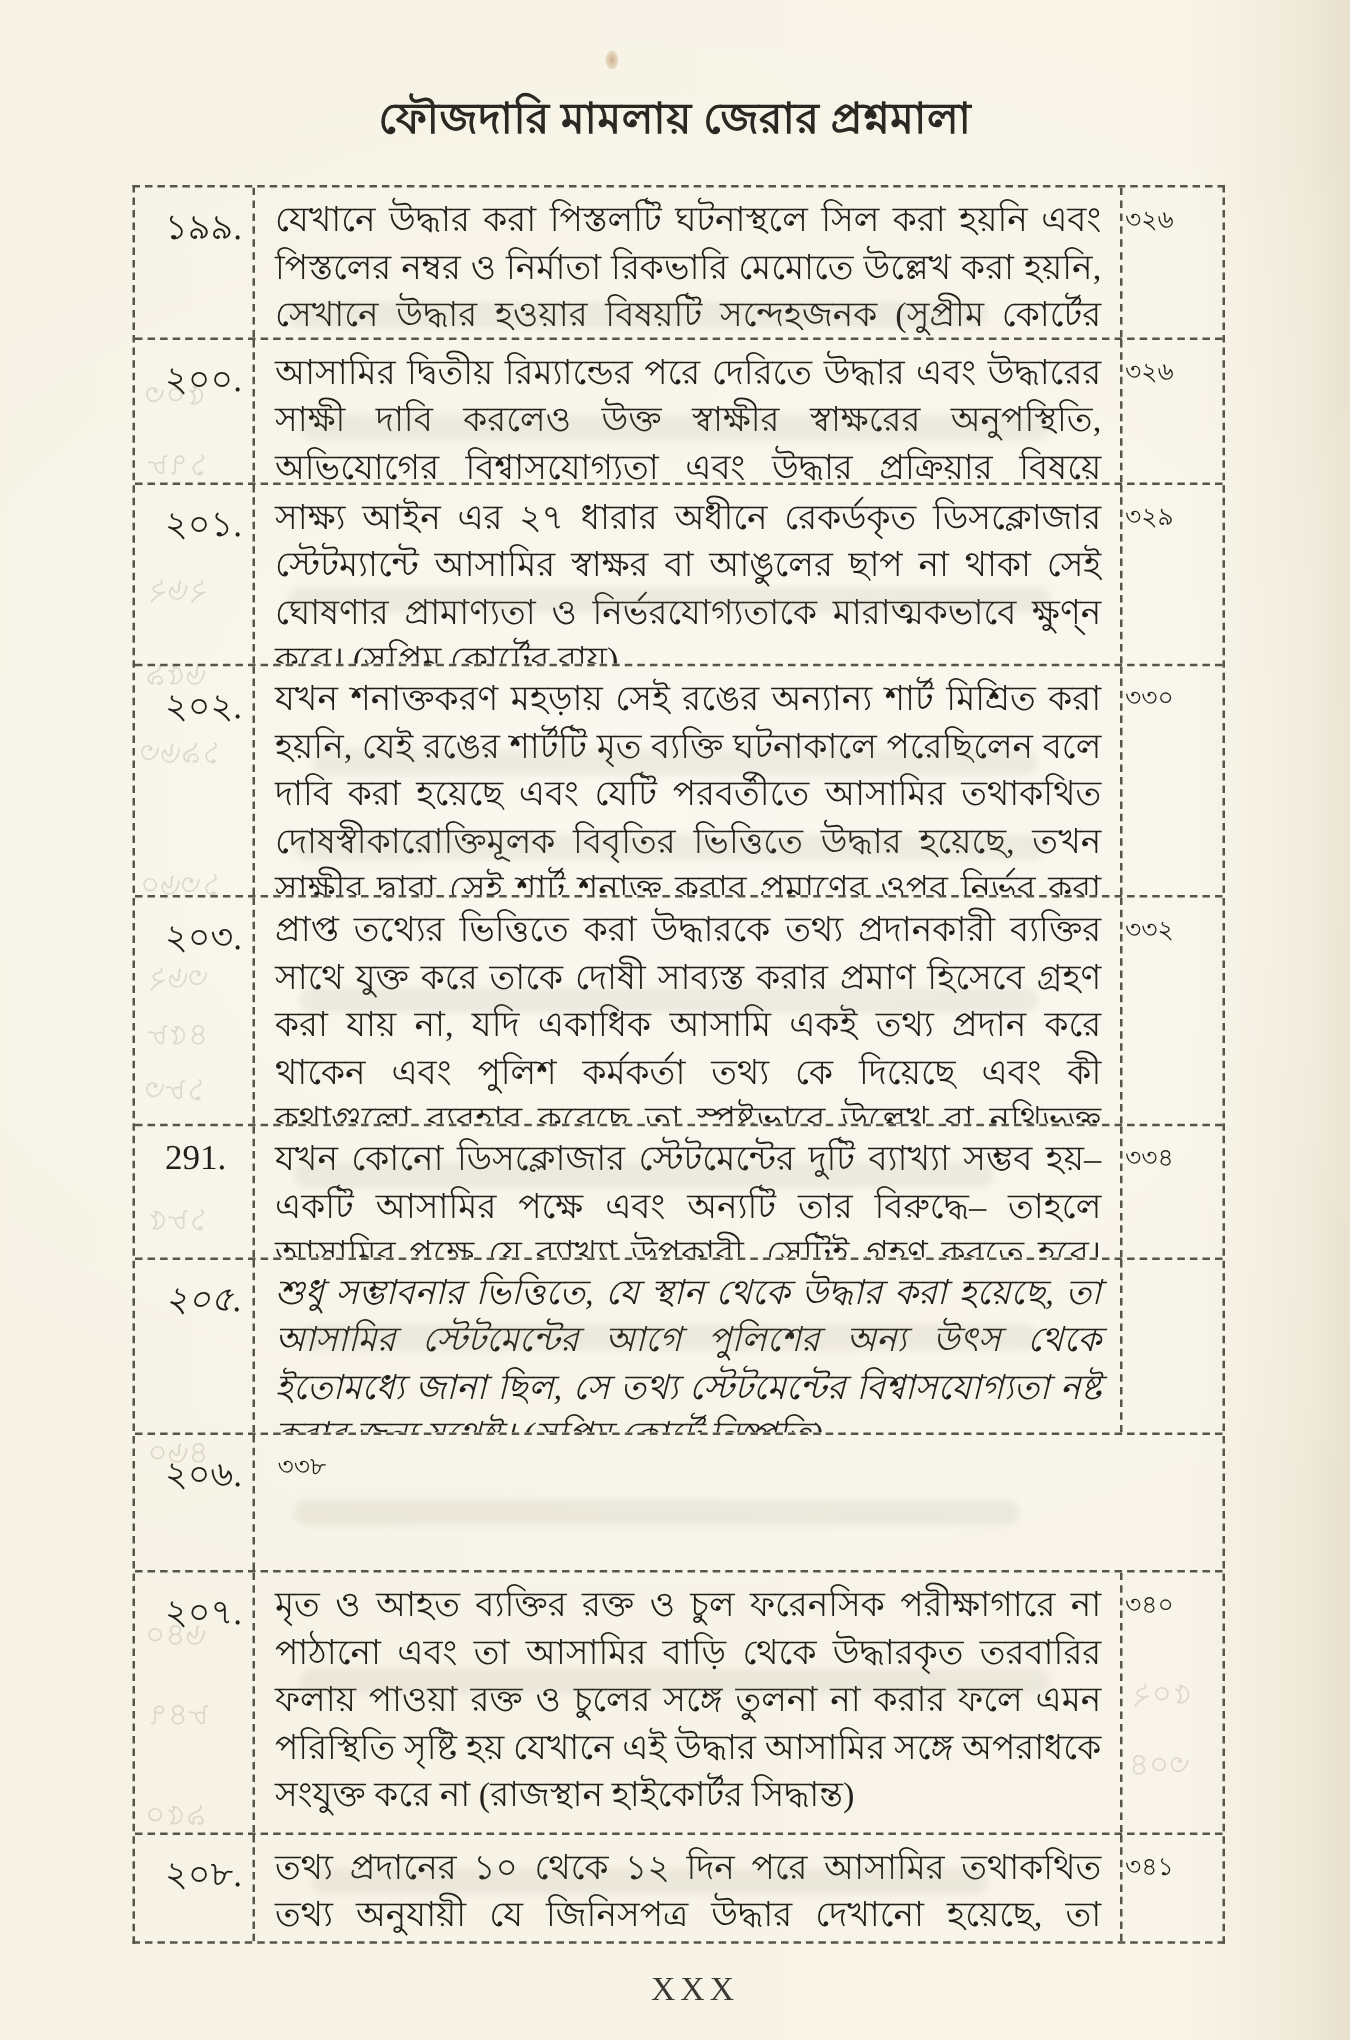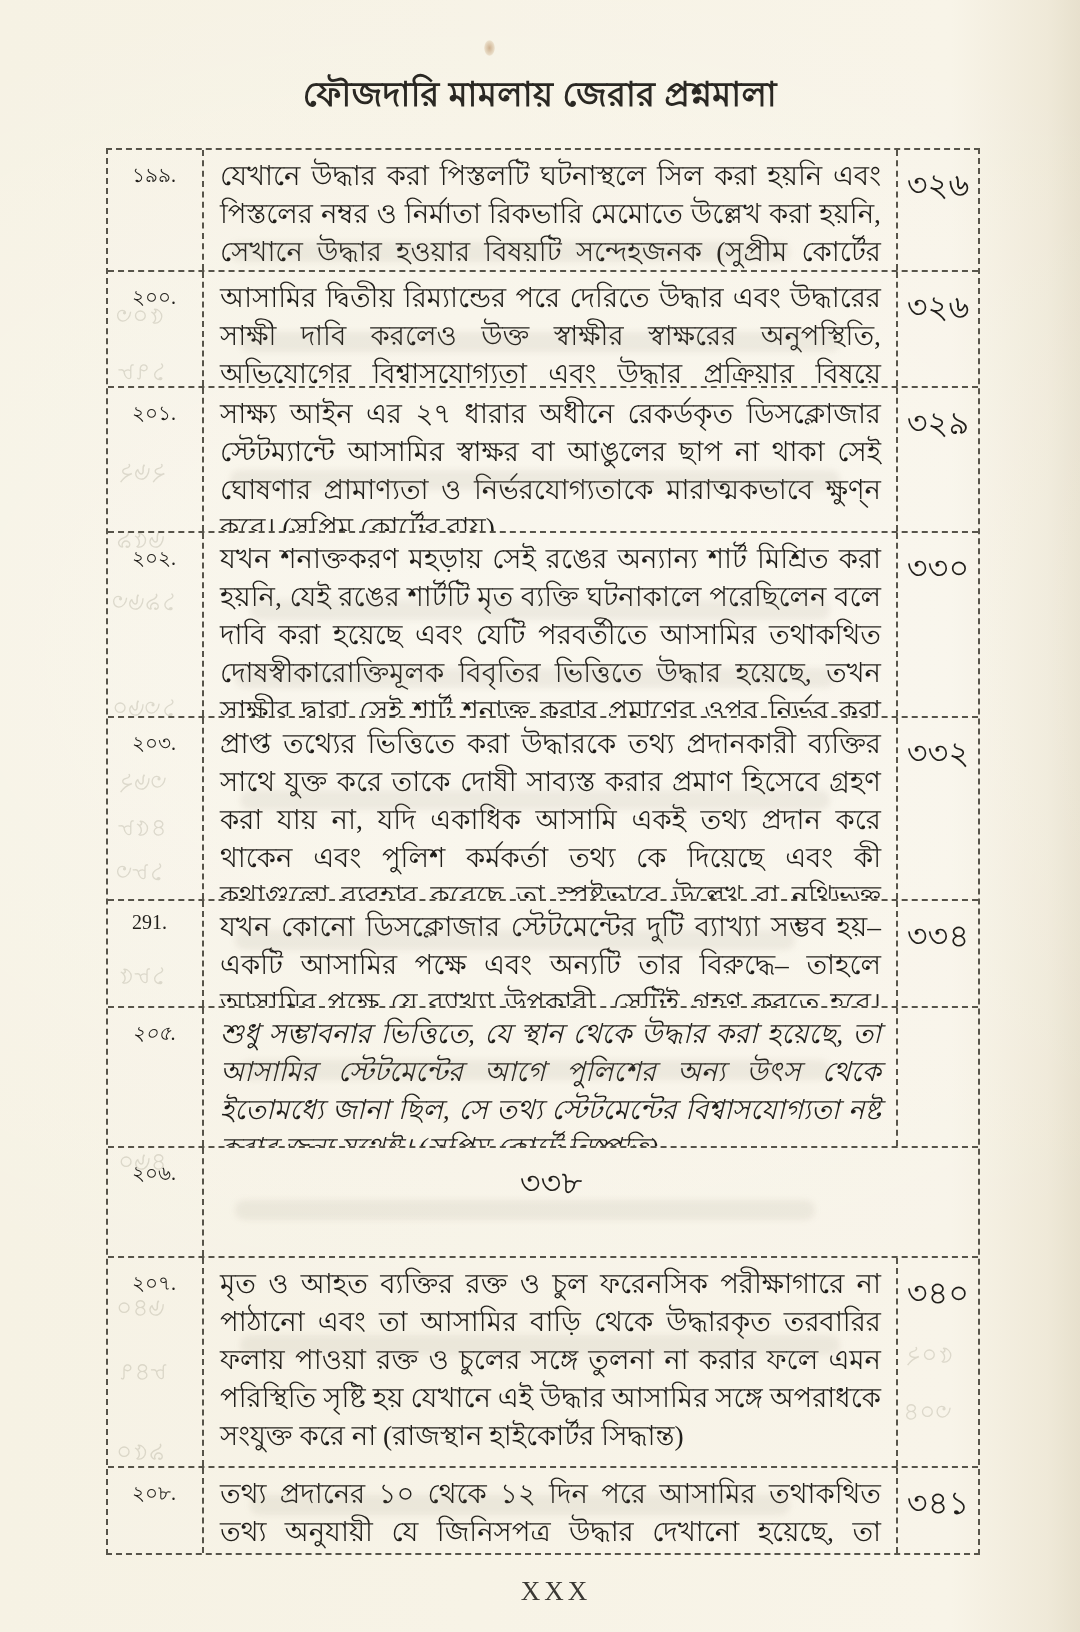--- a/index.html
+++ b/index.html
@@ -42,35 +42,34 @@
   .row:nth-child(5){height:183px;}
   .row:nth-child(6){height:107px;}
   .row:nth-child(7){height:140px;font-style:italic;}
   .row:nth-child(8){height:110px;gap:16px;}
   .row:nth-child(9){height:210px;}
   .row:nth-child(10){height:85px;}
   .cell{box-sizing:border-box; overflow:hidden;}
   .cell-serial{
     border-right:2px dashed #57544a;
     padding:10px 4px 0 24px;
-    font-size:20px;
+    font-size:28px;
     white-space:nowrap;
   }
   .cell-text{
     border-right:2px dashed #57544a;
     padding:7px 15px 6px 16px;
     font-size:27.5px;
     line-height:38px;
     text-align:justify;
     text-justify:inter-word;
   }
   .cell-page{
     padding:10px 2px 0 2px;
-    text-align:center;
-    font-size:32px;
+    font-size:20px;
   }
   .footer-page-number{
     position:absolute; top:1576px; left:16px; width:100%;
     text-align:center;
     font-size:27px;
     letter-spacing:4px;
     color:#3b3934;
   }
   
   .ghost{

